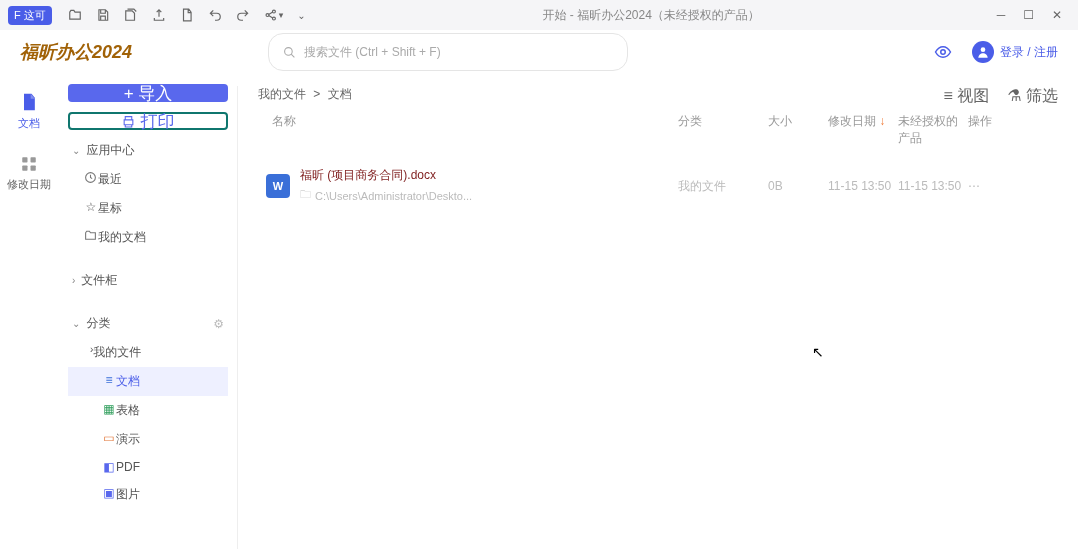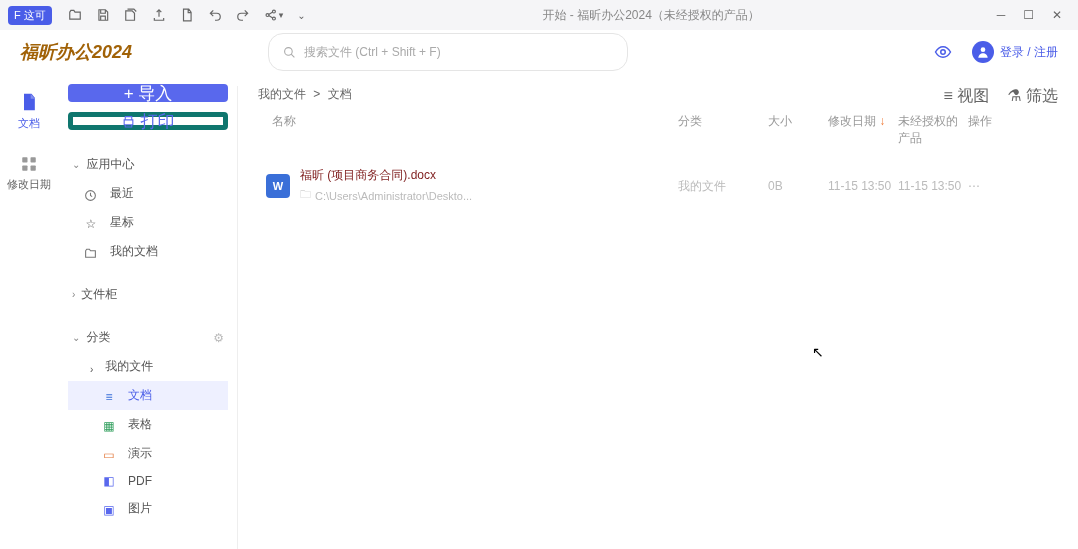--- a/index.html
+++ b/index.html
@@ -20,25 +20,25 @@
 .login{color:#4a5de8;cursor:pointer;}
 .mainrow{display:flex;height:calc(549px - 74px);}
 .leftnav{width:58px;border-right:0;display:flex;flex-direction:column;align-items:center;padding-top:18px;gap:24px;}
 .navitem{display:flex;flex-direction:column;align-items:center;gap:4px;cursor:pointer;color:#666;font-size:11px;}
 .navitem.active{color:#4a5de8;}
 .navitem .icon{font-size:18px;}
 .sidebar{width:180px;padding:10px 10px 0 10px;display:flex;flex-direction:column;position:relative;}
 .sidebar::after{content:"";position:absolute;right:0;top:12px;bottom:0;width:1px;background:#eee;}
 .btn{height:18px;border-radius:4px;display:flex;align-items:center;justify-content:center;gap:6px;cursor:pointer;font-size:17px;}
 .btn.primary{background:#5968ed;color:#fff;margin-bottom:10px;}
-.btn.outline{border:5px solid #0f766e;color:#5968ed;margin-bottom:20px;background:#fff;}
+.btn.outline{border:2px solid #0f766e;color:#5968ed;margin-bottom:6px;background:#fff;}
 .section{display:flex;align-items:center;padding:6px 4px;color:#555;cursor:pointer;gap:6px;font-size:12px;}
 .section .chev{font-size:10px;color:#888;}
 .section .cfg{margin-left:auto;color:#bbb;}
-.subitem{display:flex;align-items:flex-end;padding:6px 4px 6px 16px;color:#555;cursor:pointer;gap:12px;font-size:12px;}
+.subitem{display:flex;align-items:flex-start;padding:6px 4px 6px 16px;color:#555;cursor:pointer;gap:0;font-size:12px;}
 .subitem.selected{background:#eef0ff;color:#4a5de8;}
 .subitem .icon{width:14px;text-align:center;}
 .gap{height:14px;}
 .content{flex:1;padding:12px 20px 0 20px;position:relative;}
 .header{display:flex;align-items:flex-start;}
 .breadcrumb{color:#666;font-size:12px;}
 .hspacer{flex:1;}
 .hact{color:#666;cursor:pointer;margin-left:18px;font-size:16px;}
 .cols{display:flex;padding:6px 0 10px 0;border-bottom:0;color:#999;font-size:12px;}
 .col-name{width:420px;padding-left:14px;}

